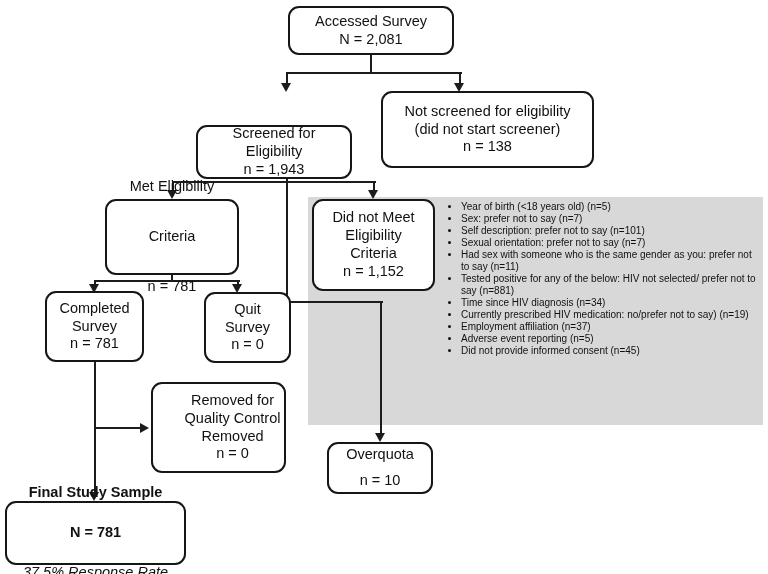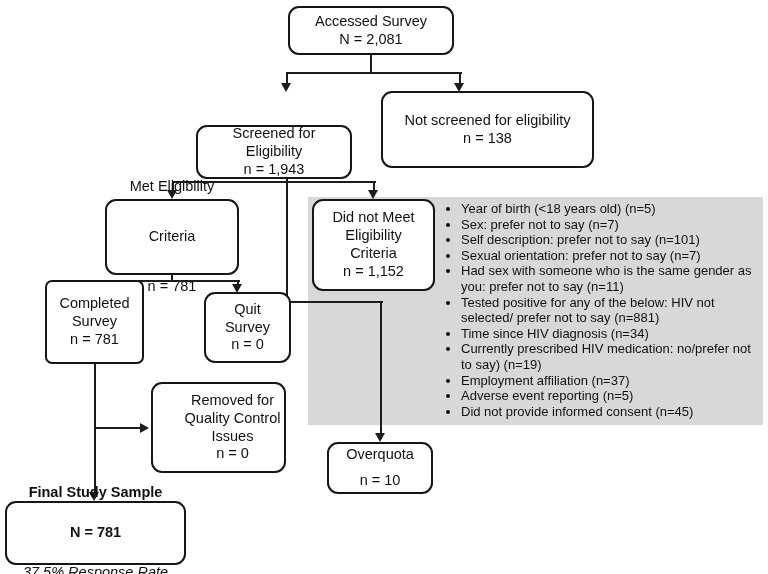--- a/index.html
+++ b/index.html
@@ -22,39 +22,39 @@
     text-align:center;
     font-size:14.5px; line-height:1.24;
     z-index:3;
   }
   .box div { white-space:nowrap; }
   #b-accessed    { left:288px; top:6px;   width:166px; height:49px; }
   #b-screened    { left:196px; top:91px;  width:156px; height:54px;margin-top:34px; }
   #b-notscreened { left:381px; top:91px;  width:213px; height:77px; }
   #b-met         { left:105px; top:199px; width:134px; height:76px;gap:32px; }
   #b-didnotmeet  { left:312px; top:199px; width:123px; height:92px; }
-  #b-completed   { left:45px;  top:280px; width:99px;  height:84px;border-radius:7px; }
+  #b-completed   { left:45px;  top:291px; width:99px;  height:71px; }
   #b-quit        { left:204px; top:292px; width:87px;  height:71px; }
   #b-removed     { left:151px; top:382px; width:135px; height:91px;padding-left:28px; }
   #b-final       { left:5px;   top:501px; width:181px; height:64px;gap:22px; }
   #b-overquota   { left:327px; top:442px; width:106px; height:52px;gap:8px; }
   .bold   { font-weight:bold; }
   .italic { font-style:italic; }
 
   #panel {
     position:absolute;
     left:308px; top:197px; width:455px; height:228px;
     background:#d8d8d8;
     z-index:1;
   }
   #reasons {
     position:absolute;
     left:437px; top:201px; width:320px;
     z-index:2;
-    font-size:13px; line-height:1.2;
+    font-size:10px; line-height:1.2;
   }
   #reasons ul { margin:0; padding:0 0 0 24px; }
   #reasons li { margin:0; padding:0; }
 
   .line { position:absolute; background:#1c1c1c; z-index:2; }
   .v { width:2.4px; }
   .h { height:2.4px; }
   .arr { position:absolute; width:0; height:0; z-index:2; }
   .arr-down { border-left:5.5px solid transparent; border-right:5.5px solid transparent; border-top:9px solid #1c1c1c; }
   .arr-right { border-top:5.5px solid transparent; border-bottom:5.5px solid transparent; border-left:9px solid #1c1c1c; }
@@ -146,20 +146,21 @@
   </div>
 
   <div class="box" id="b-screened">
     <div>Screened for</div>
     <div>Eligibility</div>
     <div>n = 1,943</div>
   </div>
 
   <div class="box" id="b-notscreened">
     <div>Not screened for eligibility</div>
+    <div>(did not start screener)</div>
     <div>n = 138</div>
   </div>
 
   <div class="box" id="b-met">
     <div>Met Eligibility</div>
     <div>Criteria</div>
     <div>n = 781</div>
   </div>
 
   <div class="box" id="b-didnotmeet">
@@ -177,21 +178,21 @@
 
   <div class="box" id="b-quit">
     <div>Quit</div>
     <div>Survey</div>
     <div>n = 0</div>
   </div>
 
   <div class="box" id="b-removed">
     <div>Removed for</div>
     <div>Quality Control</div>
-    <div>Issues</div>
+    <div>Removed</div>
     <div>n = 0</div>
   </div>
 
   <div class="box" id="b-overquota">
     <div>Overquota</div>
     <div>n = 10</div>
   </div>
 
   <div class="box" id="b-final">
     <div class="bold">Final Study Sample</div>

